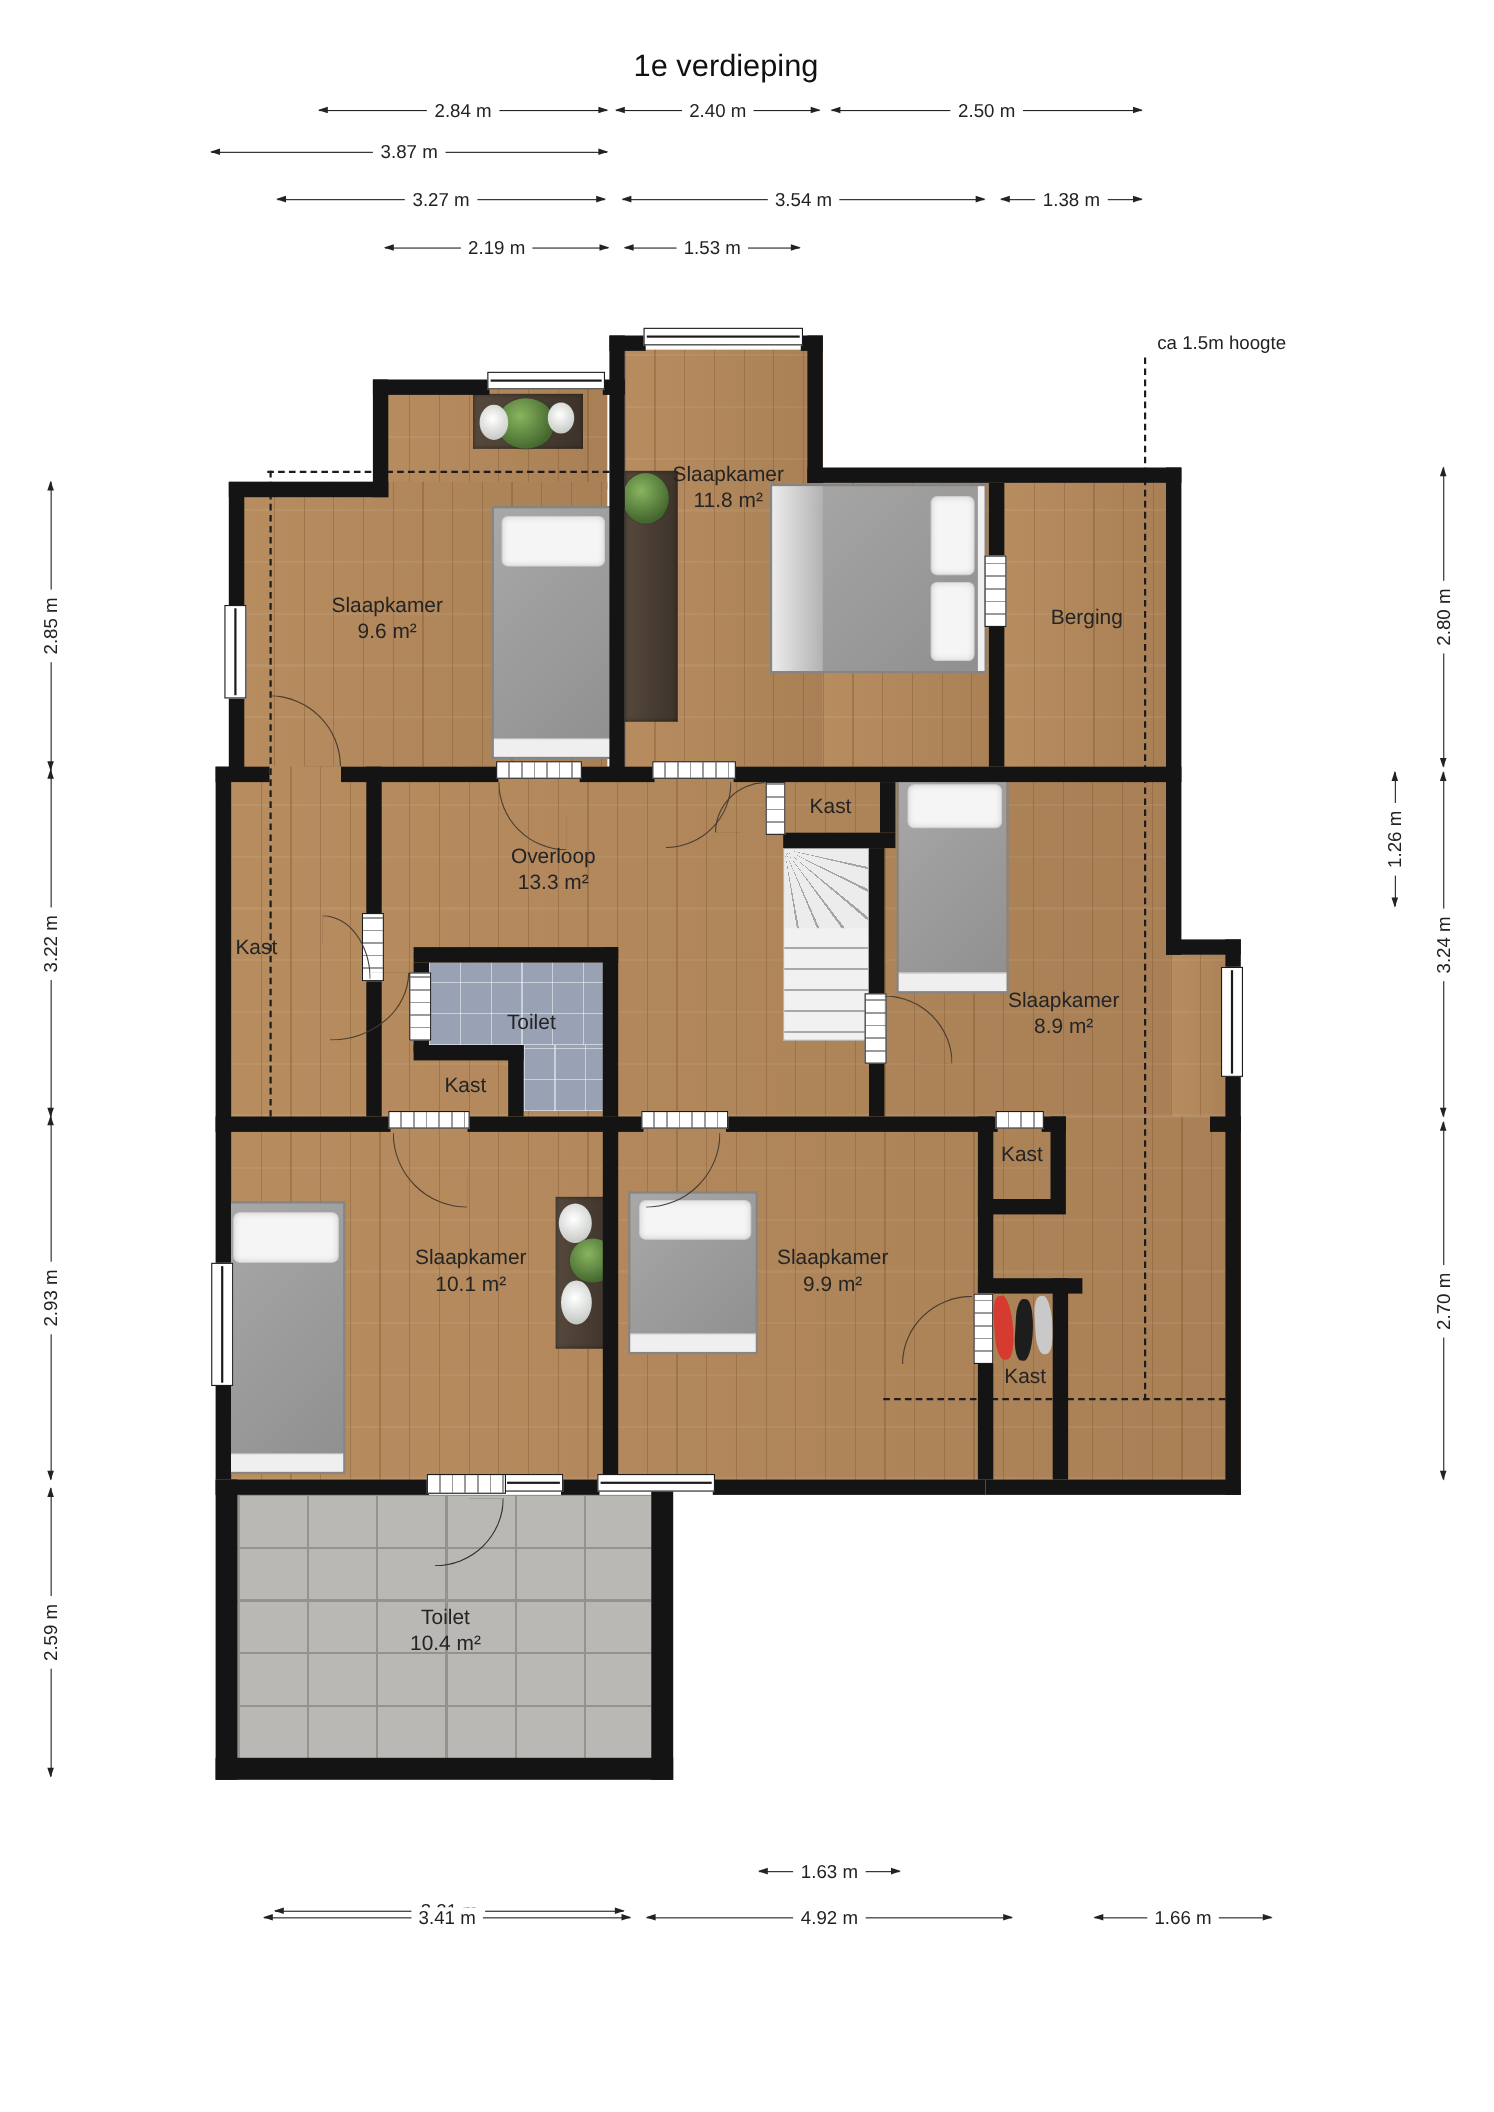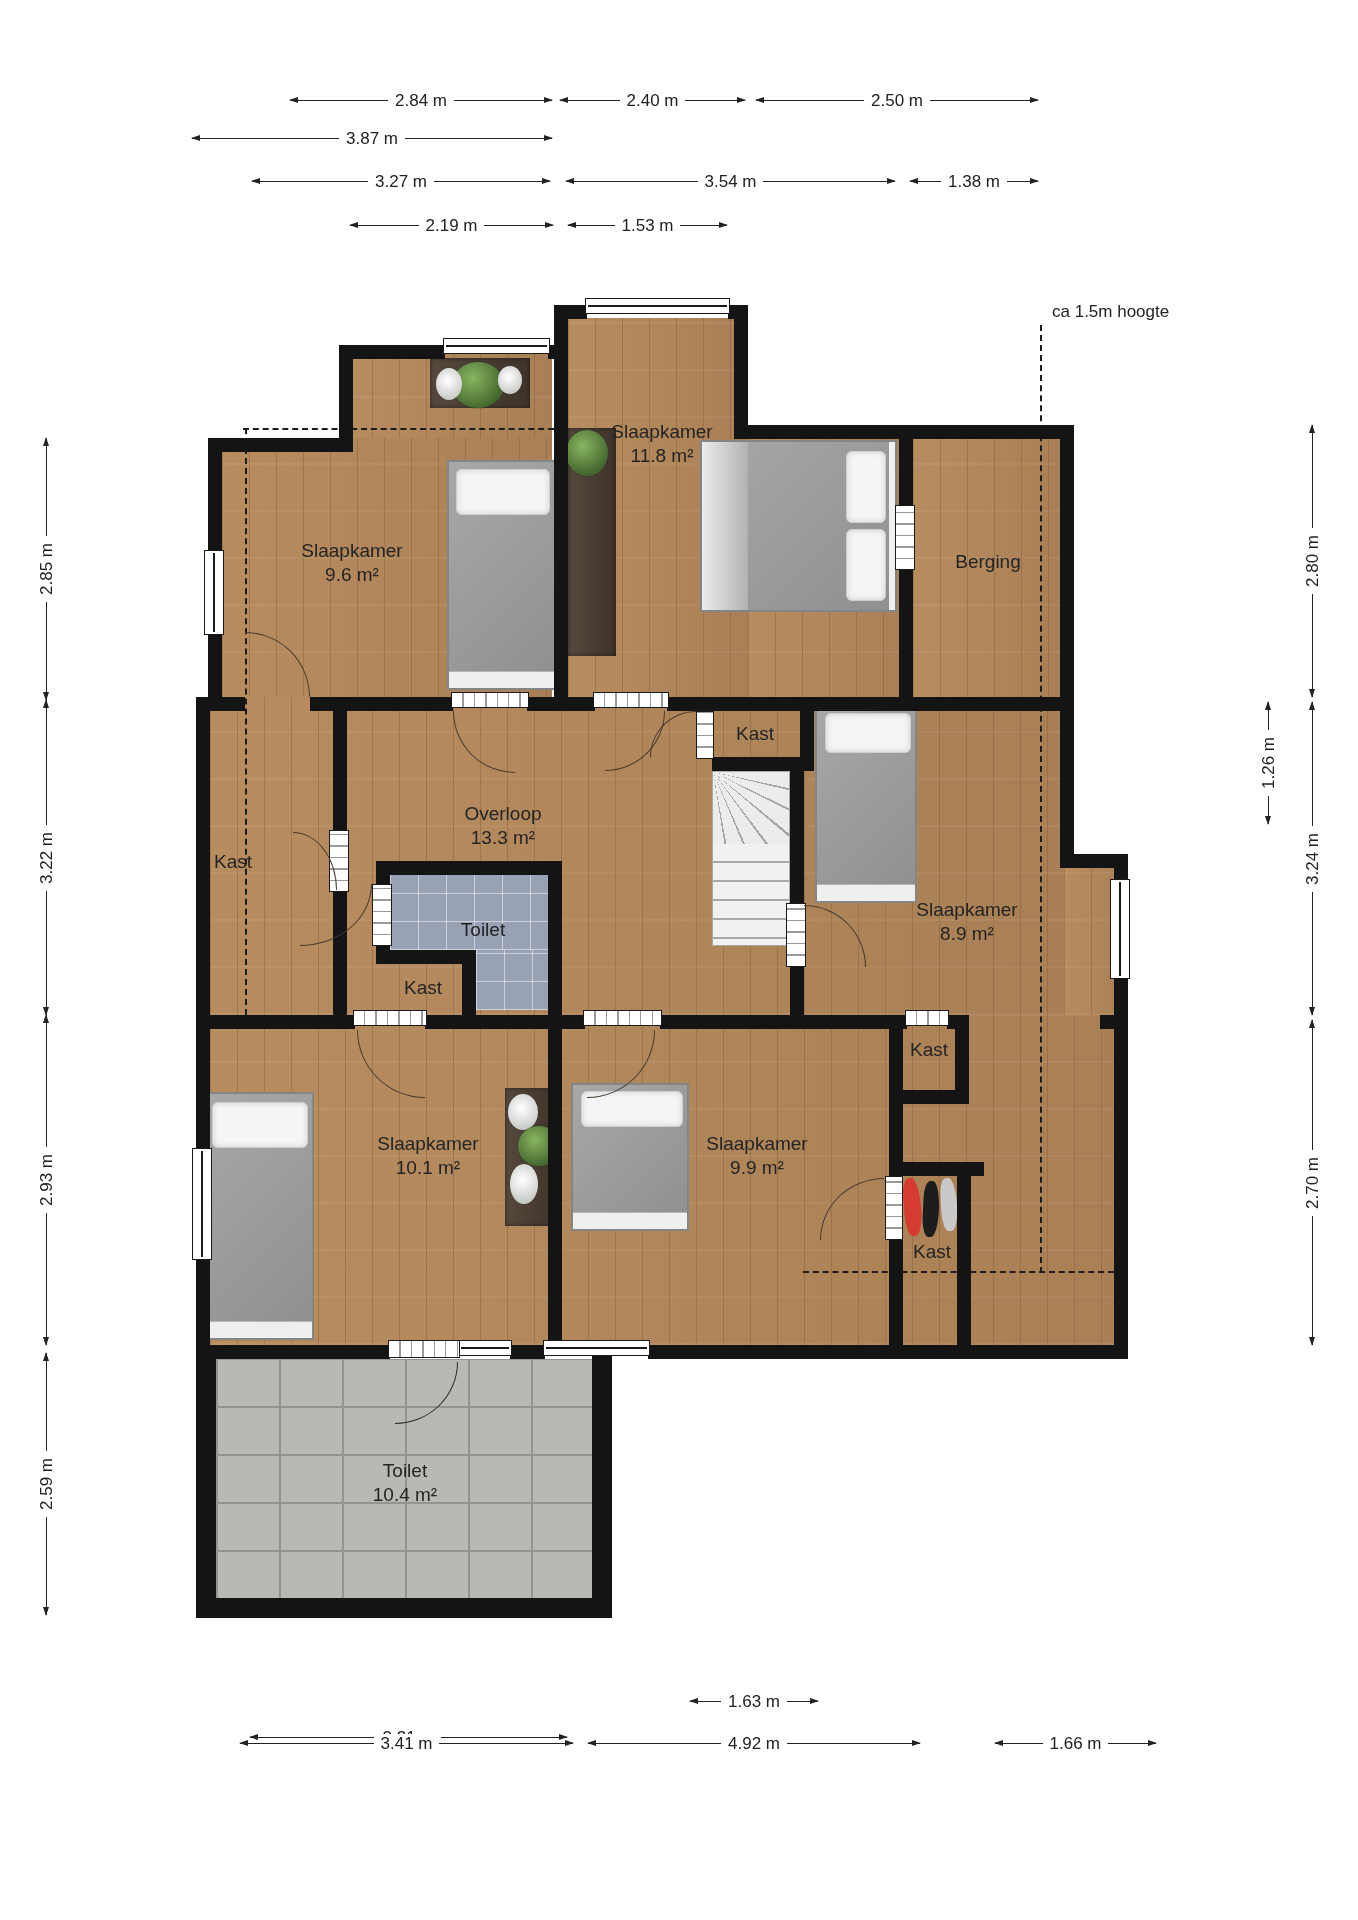--- a/index.html
+++ b/index.html
@@ -58,20 +58,21 @@
   .dim.v .dlab{top:50%;left:0;transform:translate(-50%,-50%) rotate(-90deg);}
   .title{position:absolute;left:460px;top:44px;width:400px;text-align:center;font-size:28px;color:#111;}
   .note{position:absolute;left:1052px;top:302px;font-size:17px;color:#222;white-space:nowrap;}
   .footer{position:absolute;left:165px;top:1848px;width:1000px;text-align:center;font-size:17px;color:#222;}
 </style>
 </head>
 <body>
 
 <div id="canvas">
 
+  <div class="title">1e verdieping</div>
 
   <div class="wood" style="left:345px;top:352px;width:207px;height:93px;"></div>
   <div class="wood" style="left:222px;top:438px;width:330px;height:262px;"></div>
   <div class="wood" style="left:568px;top:318px;width:180px;height:382px;"></div>
   <div class="wood" style="left:748px;top:439px;width:165px;height:261px;"></div>
   <div class="wood" style="left:913px;top:439px;width:147px;height:261px;"></div>
   <div class="wood" style="left:210px;top:697px;width:854px;height:318px;"></div>
   <div class="wood" style="left:1064px;top:868px;width:60px;height:147px;"></div>
   <div class="wood" style="left:210px;top:1015px;width:918px;height:330px;"></div>
   <div class="tile" style="left:390px;top:875px;width:158px;height:75px;"></div>
@@ -219,21 +220,21 @@
   <div class="rlabel" style="left:662px;top:444px;">
     <div>Slaapkamer</div>
       <div>11.8 m²</div>
   </div>
   <div class="rlabel" style="left:988px;top:562px;">
     <div>Berging</div>
   </div>
   <div class="rlabel" style="left:755px;top:734px;">
     <div>Kast</div>
   </div>
-  <div class="rlabel" style="left:503px;top:791px;margin-top:35px;">
+  <div class="rlabel" style="left:503px;top:791px;">
     <div>Overloop</div>
       <div>13.3 m²</div>
   </div>
   <div class="rlabel" style="left:233px;top:862px;">
     <div>Kast</div>
   </div>
   <div class="rlabel" style="left:483px;top:930px;">
     <div>Toilet</div>
   </div>
   <div class="rlabel" style="left:423px;top:988px;">

